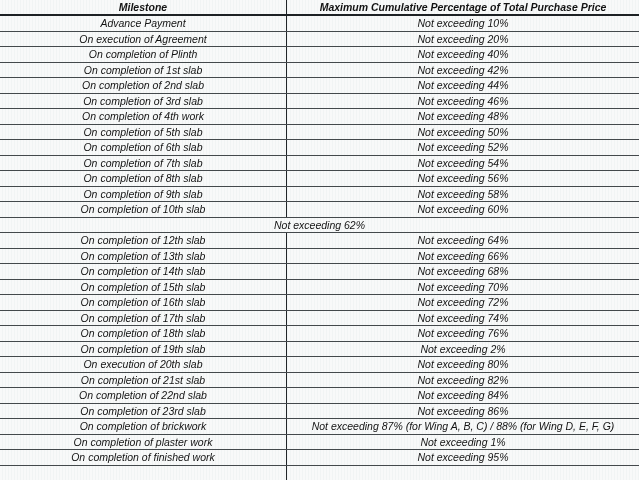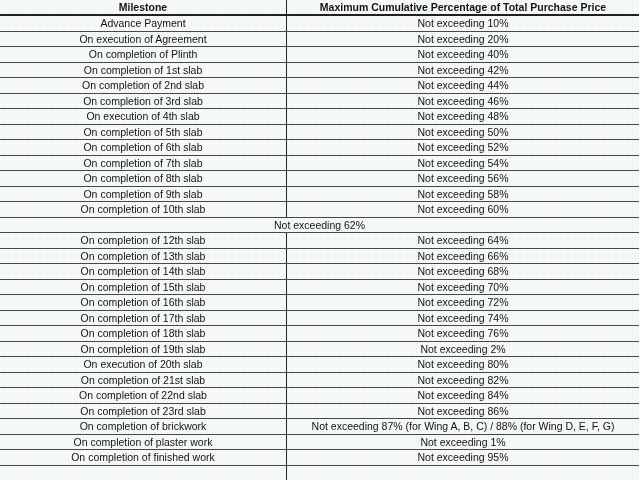--- a/index.html
+++ b/index.html
@@ -25,20 +25,21 @@
       repeating-linear-gradient(90deg,
         var(--bg) 0px, var(--bg) 2px,
         var(--stripe) 2px, var(--stripe) 3px);
   }
   .row {
     flex: 1 1 0;
     display: flex;
     align-items: stretch;
     border-bottom: 1px solid var(--line);
     min-height: 0;
+    font-style: italic;
   }
   .row:last-child { border-bottom: none; flex-direction: column; }
   .row.header { border-bottom: 2px solid var(--line-strong); }
   .cell {
     display: flex;
     align-items: center;
     justify-content: center;
     text-align: center;
     font-size: 10.5px;
     line-height: 1;
@@ -80,21 +81,21 @@
     </div>
     <div class="row">
       <div class="cell left">On completion of 2nd slab</div>
       <div class="cell right">Not exceeding 44%</div>
     </div>
     <div class="row">
       <div class="cell left">On completion of 3rd slab</div>
       <div class="cell right">Not exceeding 46%</div>
     </div>
     <div class="row">
-      <div class="cell left">On execution of 4th slab</div>
+      <div class="cell left">On completion of 4th work</div>
       <div class="cell right">Not exceeding 48%</div>
     </div>
     <div class="row">
       <div class="cell left">On completion of 5th slab</div>
       <div class="cell right">Not exceeding 50%</div>
     </div>
     <div class="row">
       <div class="cell left">On completion of 6th slab</div>
       <div class="cell right">Not exceeding 52%</div>
     </div>

